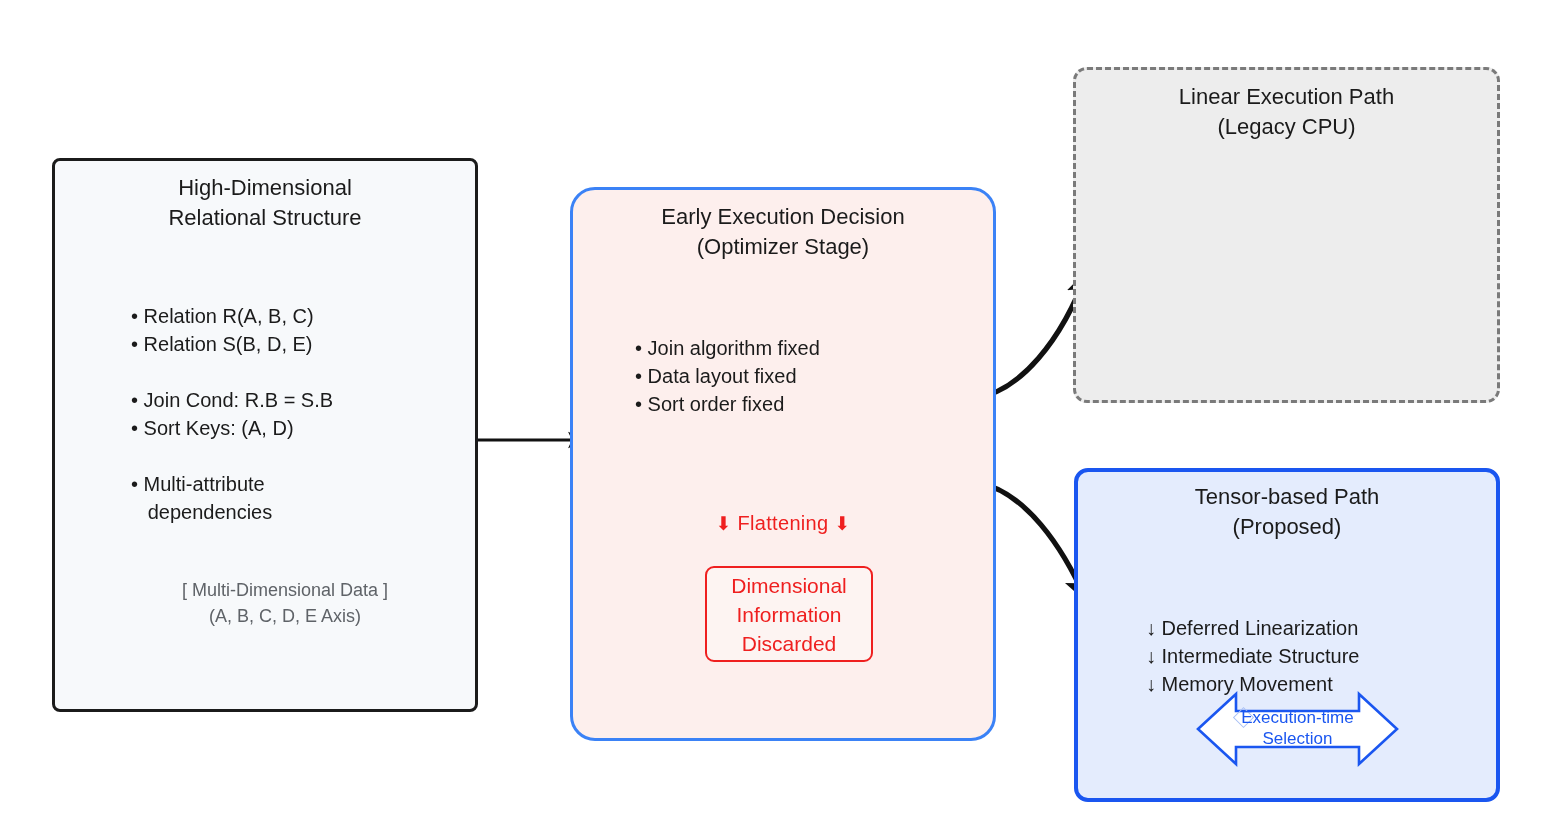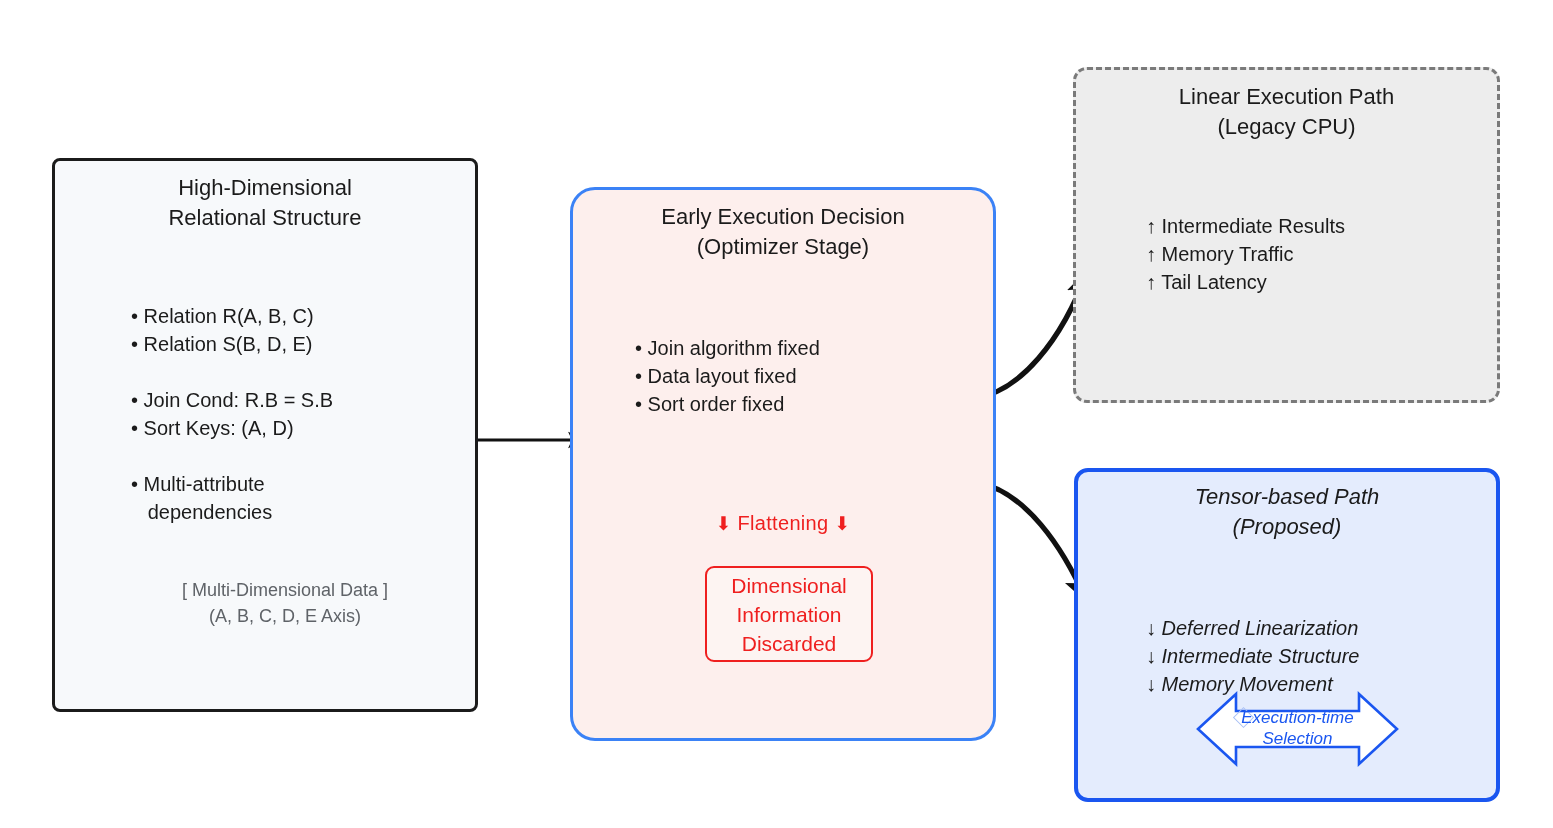--- a/index.html
+++ b/index.html
@@ -56,21 +56,20 @@
   }
   
   #box-tensor {
     left: 1074px;
     top: 468px;
     width: 426px;
     height: 334px;
     background: #e4ecfd;
     border: 4px solid #1a56f0;
     border-radius: 14px;
-    font-style: italic;
   }
 
   .node-title {
     position: absolute;
     left: 0;
     right: 0;
     text-align: center;
     font-size: 22px;
     line-height: 30px;
     color: #1b1b1b;
@@ -237,23 +236,20 @@
     </div>
 
     <div id="discard-box">Dimensional
 Information
 Discarded</div>
   </div>
 
   <div class="node" id="box-linear">
     <div class="node-title">Linear Execution Path
 (Legacy CPU)</div>
-    <div class="bullet-list" id="linear-bullets">↑ Intermediate Results
-↑ Memory Traffic
-↑ Tail Latency</div>
   </div>
 
   <div class="node" id="box-tensor">
     <div class="node-title">Tensor-based Path
 (Proposed)</div>
     <div class="bullet-list" id="tensor-bullets">↓ Deferred Linearization
 ↓ Intermediate Structure
 ↓ Memory Movement</div>
 
     <div id="exec-select">

